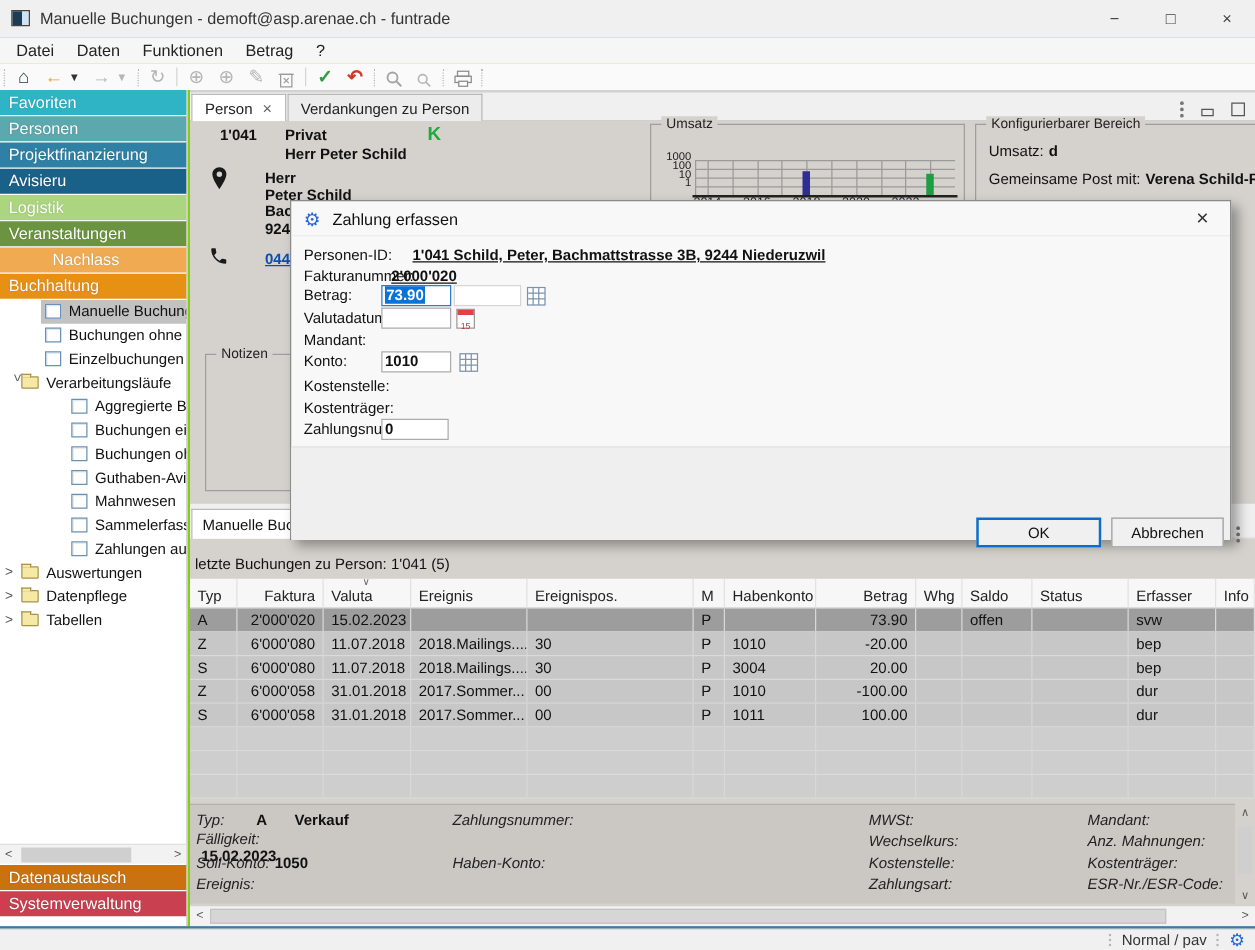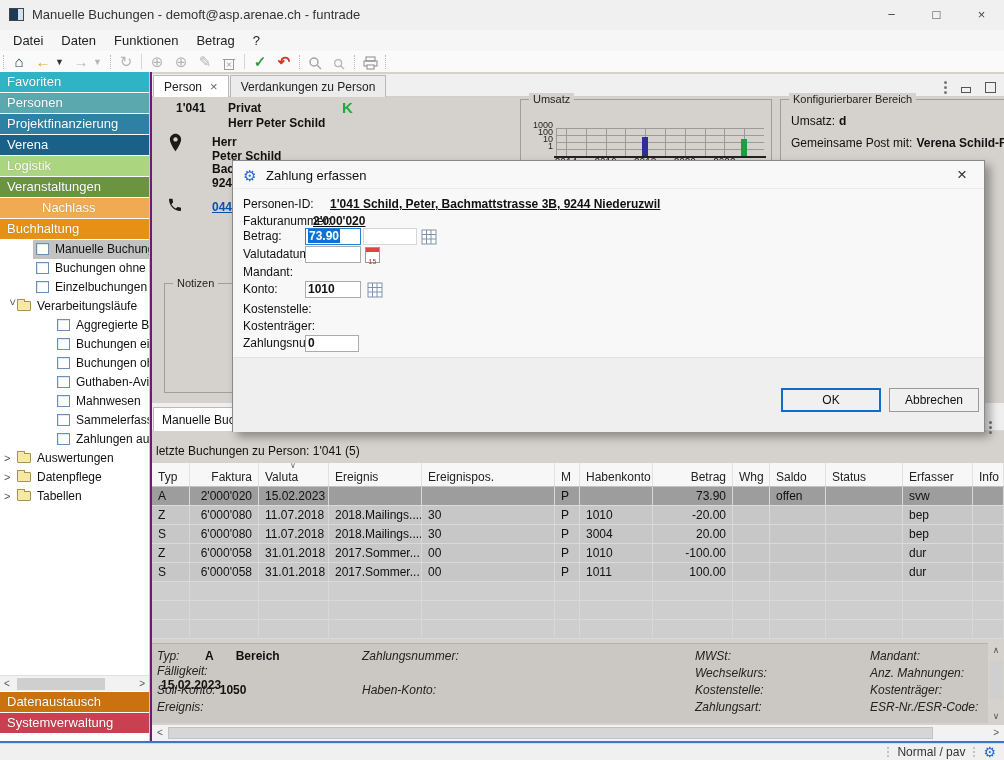--- a/index.html
+++ b/index.html
@@ -1,17 +1,17 @@
 <!DOCTYPE html>
 <html><head>
 <meta charset="utf-8">
 <style>
   * { margin:0; padding:0; box-sizing:border-box; }
   body { font-family:"Liberation Sans", sans-serif; background:#888; }
-  .screen { position:relative; width:1004px; height:760px; background:#701a75; overflow:hidden;
+  .screen { position:relative; width:1004px; height:760px; background:#84cc16; overflow:hidden;
             font-family:"Liberation Sans", sans-serif; font-size:12px; color:#111; }
 
   
   .titlebar { position:absolute; left:0; top:0; width:1004px; height:30px; background:#f0f0f0; }
   .app-icon { position:absolute; left:9px; top:8px; width:15px; height:13px; border:1px solid #444;
               background:linear-gradient(90deg,#1d3b55 0 60%,#cfe3f2 60% 100%); }
   .win-title { position:absolute; left:32px; top:7px; font-size:13px; color:#333; white-space:nowrap; }
   .win-controls { position:absolute; right:0; top:0; height:30px; display:flex; }
   .wc { width:45px; height:30px; text-align:center; line-height:30px; font-size:13px; color:#444; }
 
@@ -162,21 +162,21 @@
   .dinput.focus { border:1px solid #2b7cd3; }
   .dinput .v { font-weight:bold; }
   .selval { background:#0b72d7; color:#fff; font-weight:bold; padding:0 1px; }
   .wbox { position:absolute; top:0; width:54px; height:17px; background:#fff; border:1px solid #d6d6d6; }
   .ic-grid { position:absolute; top:1px; width:16px; height:16px; }
   .ic-cal { position:absolute; top:1px; width:15px; height:16px; border:1px solid #999; background:#fff; }
   .ic-cal .bar { position:absolute; left:0; top:0; width:100%; height:4px; background:#d44; }
   .ic-cal .num { position:absolute; left:0; top:5px; width:100%; text-align:center; font-size:7px; color:#b33; }
   .dlg-footer { position:absolute; left:0; top:196px; width:100%; height:75px; background:#efefef;
                 border-top:1px solid #e2e2e2; }
-  .btn { position:absolute; top:30px; height:24px; text-align:center; line-height:22px; font-size:12px;
+  .btn { position:absolute; top:56px; height:24px; text-align:center; line-height:22px; font-size:12px;
          background:#f0f0f0; border:1px solid #9b9b9b; }
   .btn-ok { left:548px; width:100px; border:2px solid #0f6cc9; line-height:20px; }
   .btn-cancel { left:656px; width:90px; }
 
   svg { display:block; }
 </style>
 </head>
 <body>
 
 <div class="screen">
@@ -239,21 +239,21 @@
       </svg>
     </span>
     <span class="tsep"></span>
   </div>
 
   <div class="sidebar">
     <div id="side-top">
         <div class="side-section" style="background: rgb(47, 180, 198);">Favoriten</div>
         <div class="side-section" style="background: rgb(91, 168, 174);">Personen</div>
         <div class="side-section" style="background: rgb(46, 128, 164);">Projektfinanzierung</div>
-        <div class="side-section" style="background: rgb(26, 97, 137);">Verena</div>
+        <div class="side-section" style="background: rgb(26, 97, 137);">Avisieru</div>
         <div class="side-section" style="background: rgb(171, 213, 126);">Logistik</div>
         <div class="side-section" style="background: rgb(107, 148, 64);">Veranstaltungen</div>
         <div class="side-section" style="background: rgb(240, 171, 82); padding-left: 42px;">Nachlass</div>
         <div class="side-section" style="background: rgb(231, 145, 20);">Buchhaltung</div>
       </div>
     <div class="tree" id="tree">
         <div class="tree-row lvl1 sel">
           <span class="ficon"></span>
           <span class="tlabel">Manuelle Buchungen</span>
         </div>
@@ -555,21 +555,21 @@
           <div class="td"></div>
           <div class="td"></div>
           <div class="td"></div>
         </div>
       </div>
 
     <div class="detail" id="detail">
         <div class="drow" style="left: 5px; top: 5px; width: 200px;">
           <span class="dlab" style="min-width: 44px;">Typ:</span>
           <span class="dval" style="margin-left: 4px;">A</span>
-          <span class="dextra">Bereich</span>
+          <span class="dextra">Verkauf</span>
         </div>
         <div class="drow" style="left: 5px; top: 20px; width: 200px; flex-direction: column;">
           <span class="dlab" style="min-width: 44px;">Fälligkeit:</span>
           <span class="dval" style="margin-left: 4px;">15.02.2023</span>
         </div>
         <div class="drow" style="left: 5px; top: 39px; width: 200px;">
           <span class="dlab" style="min-width: 44px;">Soll-Konto:</span>
           <span class="dval" style="margin-left: 4px;">1050</span>
         </div>
         <div class="drow" style="left: 5px; top: 56px; width: 200px;">

